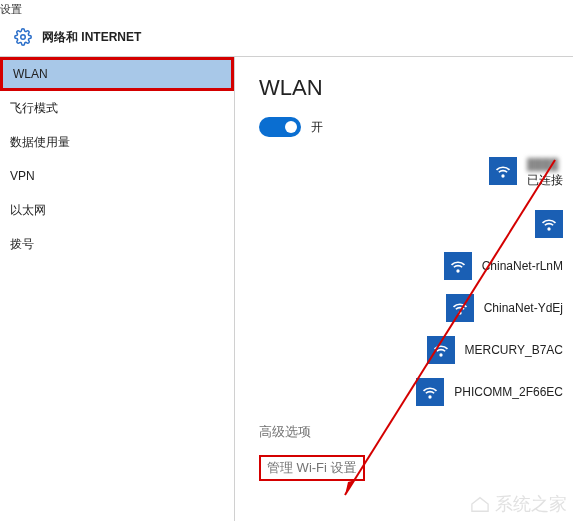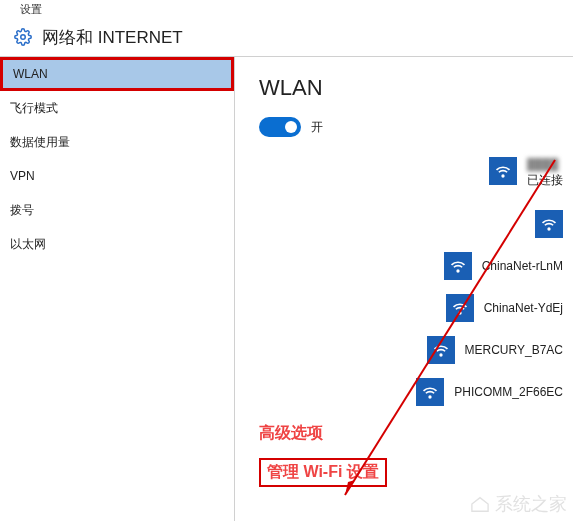--- a/index.html
+++ b/index.html
@@ -1,41 +1,41 @@
 <!DOCTYPE html>
 <html><head>
 <meta charset="utf-8">
 <style>
 * { margin: 0; padding: 0; box-sizing: border-box; font-family: "Microsoft YaHei", "Segoe UI", sans-serif; }
 body { width: 573px; height: 522px; background: #fff; overflow: hidden; position: relative; }
-.topbar { height: 18px; display: flex; align-items: center; padding-left: 20px; font-size: 11px; color: #333; }
+.topbar { height: 18px; display: flex; align-items: center; font-size: 11px; color: #333; }
 .header { height: 38px; display: flex; align-items: center; padding-left: 14px; gap: 10px; }
 .gear { width: 18px; height: 18px; color: #2a6ec9; display: flex; align-items: center; justify-content: center; }
-.header-title { font-size: 17px; font-weight: 400; color: #222; }
+.header-title { font-size: 12px; font-weight: 700; color: #222; }
 .divider { height: 1px; background: #d0d0d0; width: 100%; }
 .body-row { display: flex; height: calc(100% - 58px); }
 .sidebar { width: 235px; border-right: 1px solid #d0d0d0; }
 .side-item { height: 34px; display: flex; align-items: center; padding-left: 10px; font-size: 12px; color: #222; cursor: pointer; }
 .side-item.selected { background: #a8c8e8; }
 .side-hl { border: 3px solid #d40000; }
 .pane { flex: 1; padding: 18px 10px 10px 24px; overflow: hidden; position: relative; }
 .pane-title { font-size: 22px; font-weight: 400; color: #222; margin-bottom: 16px; }
 .toggle-row { display: flex; align-items: center; gap: 10px; margin-bottom: 18px; }
 .toggle { width: 42px; height: 20px; background: #0a6ed1; border-radius: 10px; position: relative; }
 .toggle .knob { width: 12px; height: 12px; background: #fff; border-radius: 50%; position: absolute; right: 4px; top: 4px; }
 .toggle-label { font-size: 12px; color: #222; }
 .net-list { display: flex; flex-direction: column; align-items: flex-end; }
 .net-item { display: flex; align-items: center; gap: 10px; height: 42px; }
 .net-item.connected { height: 48px; align-items: flex-start; padding-top: 2px; }
 .wifi-icon { width: 28px; height: 28px; background: #1a5fb4; display: flex; align-items: center; justify-content: center; flex-shrink: 0; }
 .wifi-icon svg { width: 20px; height: 20px; }
 .net-text { display: flex; flex-direction: column; font-size: 12px; color: #222; line-height: 1.4; }
 .net-text .blur { filter: blur(2px); color: #888; font-size: 11px; }
 .links { margin-top: 10px; display: flex; flex-direction: column; gap: 14px; }
-.link { font-size: 16px; color: #ef4444; cursor: pointer; display: inline-block; font-weight: bold; }
+.link { font-size: 13px; color: #737373; cursor: pointer; display: inline-block; }
 .link-hl { border: 2px solid #d40000; padding: 2px 6px; width: fit-content; }
 .watermark { position: absolute; right: 6px; bottom: 6px; font-size: 18px; color: rgba(200,200,200,0.55); pointer-events: none; display:flex; align-items:center; gap:4px;}
 .arrow-overlay { position: absolute; pointer-events: none; top: 0; left: 0; }
 </style>
 </head>
 <body>
 
 <div class="topbar">
   <span>设置</span>
 </div>
@@ -60,24 +60,24 @@
     <div class="side-item">
         <span>飞行模式</span>
       </div>
     <div class="side-item">
         <span>数据使用量</span>
       </div>
     <div class="side-item">
         <span>VPN</span>
       </div>
     <div class="side-item">
-        <span>拨号</span>
+        <span>以太网</span>
       </div>
     <div class="side-item">
-        <span>以太网</span>
+        <span>拨号</span>
       </div>
   </div>
 
   <div class="pane">
     <div class="pane-title">WLAN</div>
 
     <div class="toggle-row">
       <div class="toggle">
           <div class="knob"></div>
         </div>

